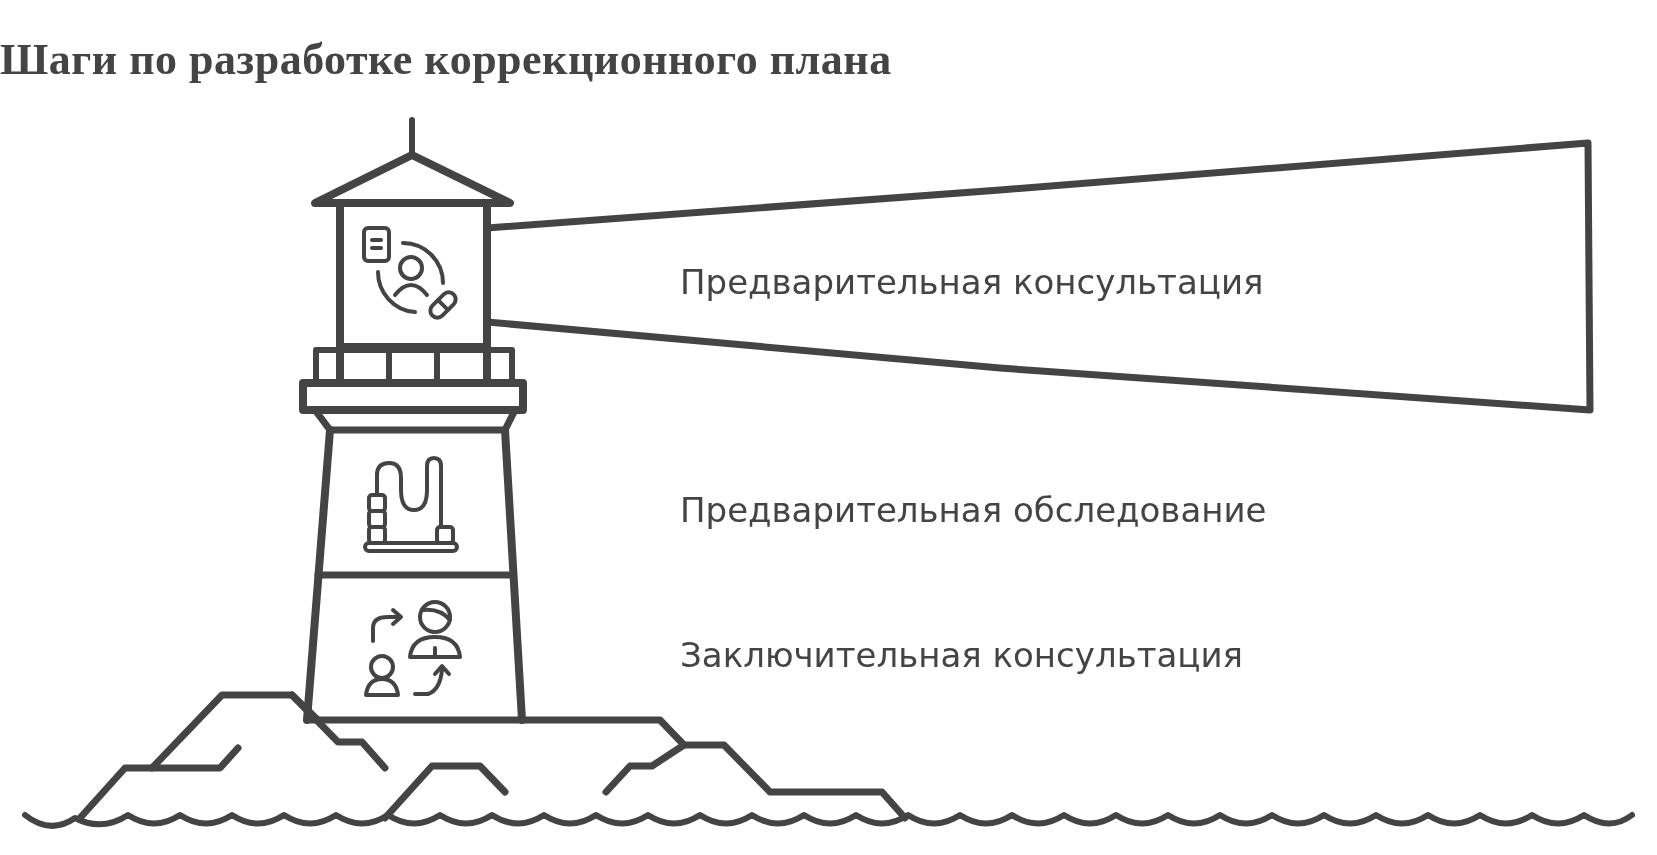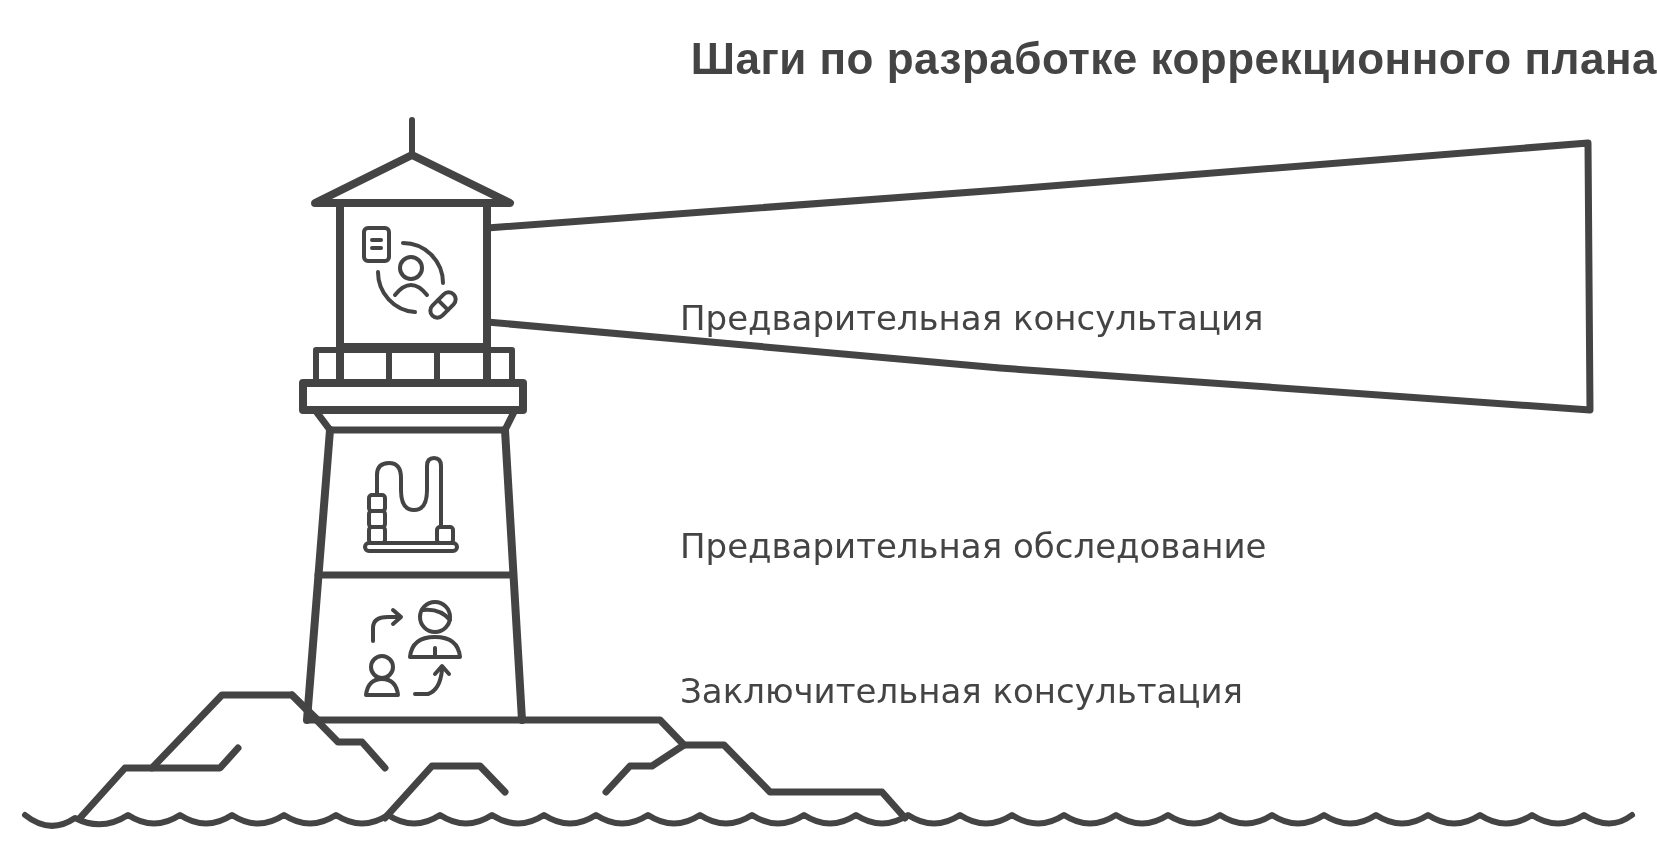--- a/index.html
+++ b/index.html
@@ -1,25 +1,25 @@
 <!DOCTYPE html>
 <html><head>
 <meta charset="utf-8">
 <style>
   html, body { margin: 0; padding: 0; background: #ffffff; }
   body { width: 1657px; height: 855px; position: relative; overflow: hidden; font-family: "DejaVu Sans", sans-serif; }
   .title {
-    position: absolute; left: 0; width: 1657px; top: 34px; text-align: right;
-    font-family: Liberation Sans, sans-serif; font-weight: bold; font-size: 44px;
+    position: absolute; left: 0; width: 1657px; top: 34px; text-align: left;
+    font-family: Liberation Serif, serif; font-weight: bold; font-size: 44px;
     color: #444444; letter-spacing: 0.5px;
   }
   svg.scene { position: absolute; left: 0; top: 0; }
   .step-label {
     position: absolute; left: 680px; font-family: "DejaVu Sans", sans-serif;
-    font-size: 34px; color: #444444; white-space: nowrap; line-height: 40px; margin-top: 36px;
+    font-size: 34px; color: #444444; white-space: nowrap; line-height: 40px;
   }
 </style>
 </head>
 <body>
 
 <div class="title">Шаги по разработке коррекционного плана</div>
 
 <svg class="scene" width="1657" height="855" viewBox="0 0 1657 855" fill="none" stroke="#444444" stroke-linecap="round" stroke-linejoin="round">
 
   <g stroke-width="7">

